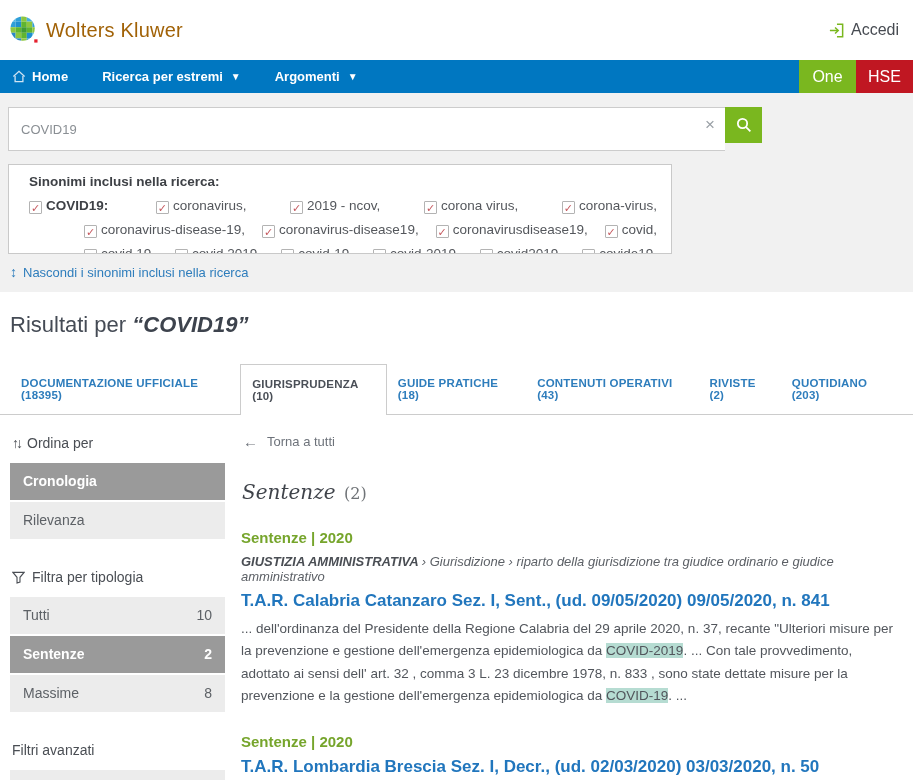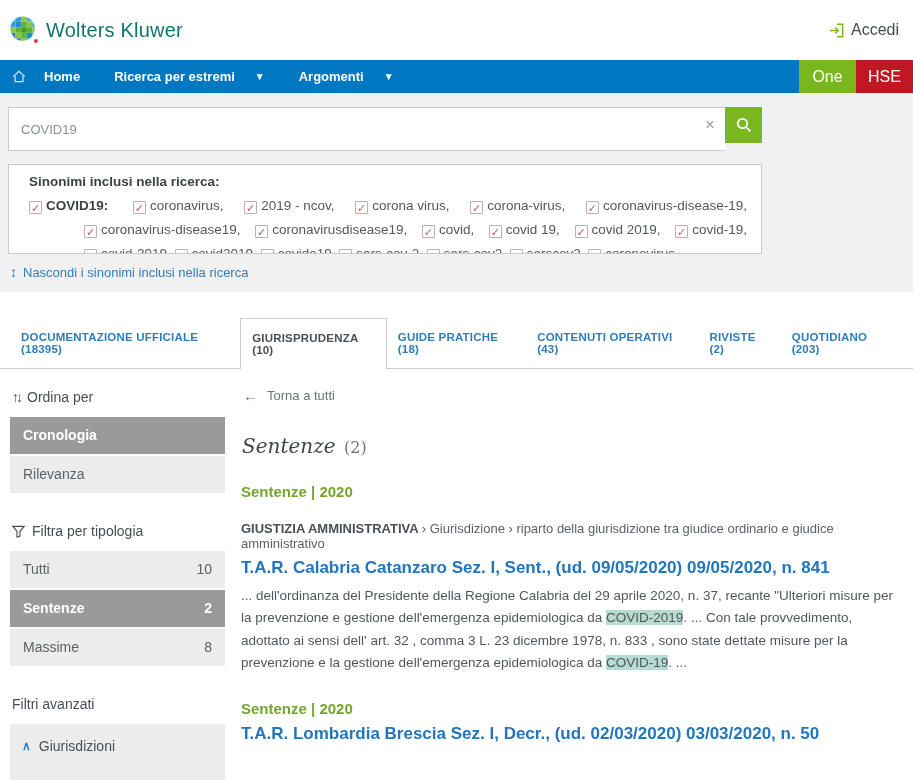--- a/index.html
+++ b/index.html
@@ -3,40 +3,40 @@
 <meta charset="utf-8">
 <style>
   * { margin:0; padding:0; box-sizing:border-box; }
   html,body { background:#fff; }
   body { font-family:"Liberation Sans", sans-serif; }
   .page { width:913px; height:780px; overflow:hidden; background:#fff; position:relative; }
 
   
   .header { height:60px; display:flex; align-items:center; padding:0 14px 0 10px; background:#fff; }
   .brand { display:flex; align-items:center; gap:8px; }
-  .brand-name { font-size:20px; color:#0f766e; letter-spacing:.2px; }
+  .brand-name { font-size:20px; color:#a16207; letter-spacing:.2px; }
   .spacer { flex:1; }
   .login { display:flex; align-items:center; gap:6px; font-size:16px; color:#474b52; cursor:pointer; }
 
   
   .navbar { height:33px; background:#0077c1; display:flex; align-items:stretch; color:#fff; }
   .nav-left { display:flex; align-items:center; padding-left:12px; gap:34px; flex:1; }
-  .nav-item { display:flex; align-items:center; gap:18px; font-size:13px; font-weight:700; color:#fff; cursor:pointer; }
+  .nav-item { display:flex; align-items:center; gap:6px; font-size:13px; font-weight:700; color:#fff; cursor:pointer; }
   .nav-item .chev { font-size:10px; font-weight:400; margin-left:2px; }
   .product-btn { width:57px; display:flex; align-items:center; justify-content:center; color:#fff; font-size:16px; cursor:pointer; }
 
   
   .search-section { background:#f1f1f1; padding:14px 0 12px 0; }
   .search-row { margin:0 0 0 8px; width:754px; display:flex; }
   .search-input-wrap { flex:1; position:relative; }
   .search-input { width:100%; height:44px; border:1px solid #ccc; border-right:none; background:#fff; padding:0 34px 0 12px; font-size:13px; color:#8a8f94; font-family:"Liberation Sans",sans-serif; outline:none; }
   .clear-x { position:absolute; right:10px; top:8px; font-size:17px; color:#9aa0a6; cursor:pointer; line-height:20px; }
   .search-btn { width:37px; height:36px; background:#7ab71f; border:none; display:flex; align-items:center; justify-content:center; cursor:pointer; }
 
-  .syn-panel { margin:13px 0 0 8px; width:754px; height:90px; background:#fff; border:1px solid #c9c9c9; padding:8px 14px 0 20px; overflow:hidden; }
+  .syn-panel { margin:13px 0 0 8px; width:664px; height:90px; background:#fff; border:1px solid #c9c9c9; padding:8px 14px 0 20px; overflow:hidden; }
   .syn-title { font-size:13.5px; font-weight:700; color:#3e4146; line-height:18px; margin-bottom:3px; }
   .syn-body { padding-left:55px; text-indent:-55px; text-align:justify; line-height:24px; font-size:13.5px; color:#54575c; }
   .syn-item { display:inline-block; text-indent:0; white-space:nowrap; }
   .syn-key-item { display:inline-block; text-indent:0; white-space:nowrap; margin-right:4px; }
   .syn-key { font-weight:700; color:#3e4146; }
   .cb { display:inline-block; width:13px; height:13px; border:1px solid #b3b3b3; background:#fff; color:#c5585e; font-size:11px; line-height:12px; text-align:center; vertical-align:-2px; border-radius:1px; margin-right:4px; cursor:pointer; }
   .toggle-syn { margin:10px 0 0 10px; display:flex; align-items:center; gap:6px; color:#2e7dbc; font-size:13px; cursor:pointer; }
   .toggle-syn .updown { font-size:14px; }
 
   
@@ -63,21 +63,21 @@
 
   
   .results { flex:1; min-width:0; }
   .back-link { display:flex; align-items:center; gap:9px; color:#6d727a; font-size:13px; margin:4px 0 0 2px; cursor:pointer; }
   .back-link .arr { font-size:15px; }
   .section-head { margin:30px 0 0 1px; }
   .section-title { font-family:"DejaVu Serif", serif; font-style:italic; font-size:20px; color:#3f434a; }
   .section-count { font-family:"DejaVu Serif", serif; font-size:16px; color:#6f7377; margin-left:4px; }
   .result { margin-top:25px; }
   .result .meta { color:#76a52c; font-size:15px; font-weight:700; }
-  .result .topic { margin-top:21px; font-size:13px; color:#5c6066; }
+  .result .topic { margin-top:8px; font-size:13px; font-style:italic; color:#5c6066; }
   .result .topic .tb { font-weight:700; color:#4a4e54; }
   .result .title { display:block; margin-top:7px; font-size:17px; color:#2176bd; text-decoration:none; cursor:pointer;font-weight:bold; }
   .result .snippet { margin-top:7px; font-size:13.5px; color:#52565c; line-height:1.66; max-width:668px; }
   .hl { background:#b6dcd2; }
 </style>
 </head>
 <body>
 
 <div class="page">
 
@@ -173,20 +173,21 @@
       <div class="syn-title">Sinonimi inclusi nella ricerca:</div>
       <div class="syn-body" id="syn-list"><span class="syn-key-item"><span class="cb">✓</span><span class="syn-key">COVID19:</span></span> <span class="syn-item"><span class="cb">✓</span><span>coronavirus,</span></span> <span class="syn-item"><span class="cb">✓</span><span>2019 - ncov,</span></span> <span class="syn-item"><span class="cb">✓</span><span>corona virus,</span></span> <span class="syn-item"><span class="cb">✓</span><span>corona-virus,</span></span> <span class="syn-item"><span class="cb">✓</span><span>coronavirus-disease-19,</span></span> <span class="syn-item"><span class="cb">✓</span><span>coronavirus-disease19,</span></span> <span class="syn-item"><span class="cb">✓</span><span>coronavirusdisease19,</span></span> <span class="syn-item"><span class="cb">✓</span><span>covid,</span></span> <span class="syn-item"><span class="cb">✓</span><span>covid 19,</span></span> <span class="syn-item"><span class="cb">✓</span><span>covid 2019,</span></span> <span class="syn-item"><span class="cb">✓</span><span>covid-19,</span></span> <span class="syn-item"><span class="cb">✓</span><span>covid-2019,</span></span> <span class="syn-item"><span class="cb">✓</span><span>covid2019,</span></span> <span class="syn-item"><span class="cb">✓</span><span>covide19,</span></span> <span class="syn-item"><span class="cb">✓</span><span>sars-cov-2,</span></span> <span class="syn-item"><span class="cb">✓</span><span>sars-cov2,</span></span> <span class="syn-item"><span class="cb">✓</span><span>sarscov2,</span></span> <span class="syn-item"><span class="cb">✓</span><span>coronovirus</span></span> </div>
     </div>
 
     <div class="toggle-syn">
       <span class="updown">↕</span>
       <span>Nascondi i sinonimi inclusi nella ricerca</span>
     </div>
   </div>
 
+  <div class="page-title"><span>Risultati per </span><span class="q">“COVID19”</span></div>
 
   <div class="tabs" id="tabs">
       <div class="tab">DOCUMENTAZIONE UFFICIALE (18395)</div>
       <div class="tab active">GIURISPRUDENZA (10)</div>
       <div class="tab">GUIDE PRATICHE (18)</div>
       <div class="tab">CONTENUTI OPERATIVI (43)</div>
       <div class="tab">RIVISTE (2)</div>
       <div class="tab">QUOTIDIANO (203)</div>
     </div>
 

